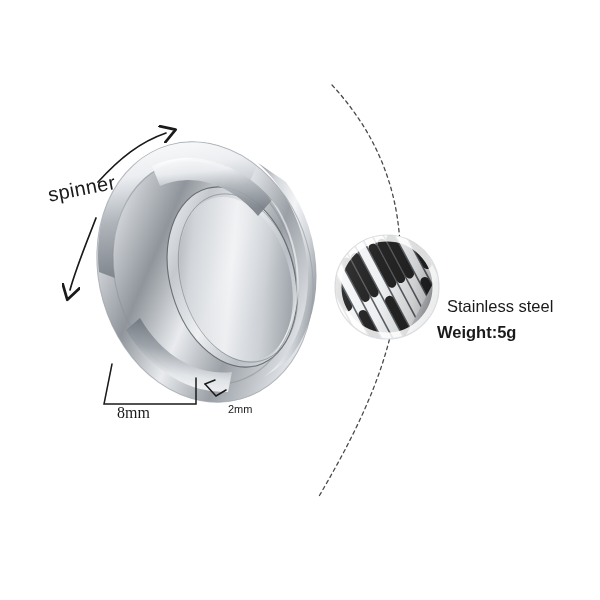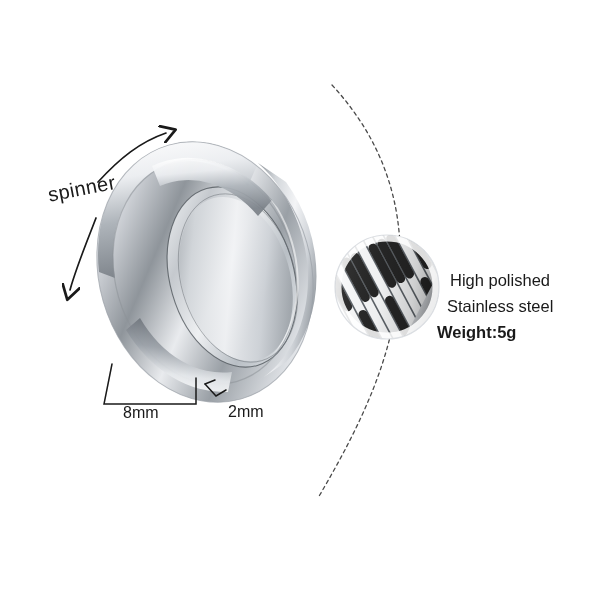--- a/index.html
+++ b/index.html
@@ -30,28 +30,29 @@
   }
   #spinner-label {
     left: 46px;
     top: 184px;
     font-size: 20px;
     letter-spacing: 0.4px;
     transform: rotate(-11deg);
     transform-origin: left top;
   }
   #dim-width-label {
-    left: 123px;
+    left: 117px;
     top: 404px;
     font-size: 16px;
+    font-family: Liberation Serif, serif;
   }
   #dim-thickness-label {
     left: 228px;
     top: 403px;
-    font-size: 16px;
+    font-size: 11px;
   }
   #spec-line-0 { left: 450px; top: 271px; font-size: 16.5px; }
   #spec-line-1 { left: 447px; top: 297px; font-size: 16.5px; text-align: right; }
   #spec-line-2 { left: 437px; top: 323px; font-size: 16.5px; font-weight: bold; }
 </style>
 </head>
 <body>
 
 <div id="canvas">
 
@@ -409,19 +410,18 @@
       <circle cx="387" cy="287" r="52" fill="none" stroke="#dcdfe3" stroke-width="1.2"></circle>
     </g>
   </svg>
 
   <div class="txt" id="spinner-label">spinner</div>
 
   <div class="txt" id="dim-width-label">8mm</div>
 
   <div class="txt" id="dim-thickness-label">2mm</div>
 
-  <div class="txt" id="spec-line-0">High polished</div>
 
   <div class="txt" id="spec-line-1">Stainless steel</div>
 
   <div class="txt" id="spec-line-2">Weight:5g</div>
 
 </div>
 
 </body></html>

